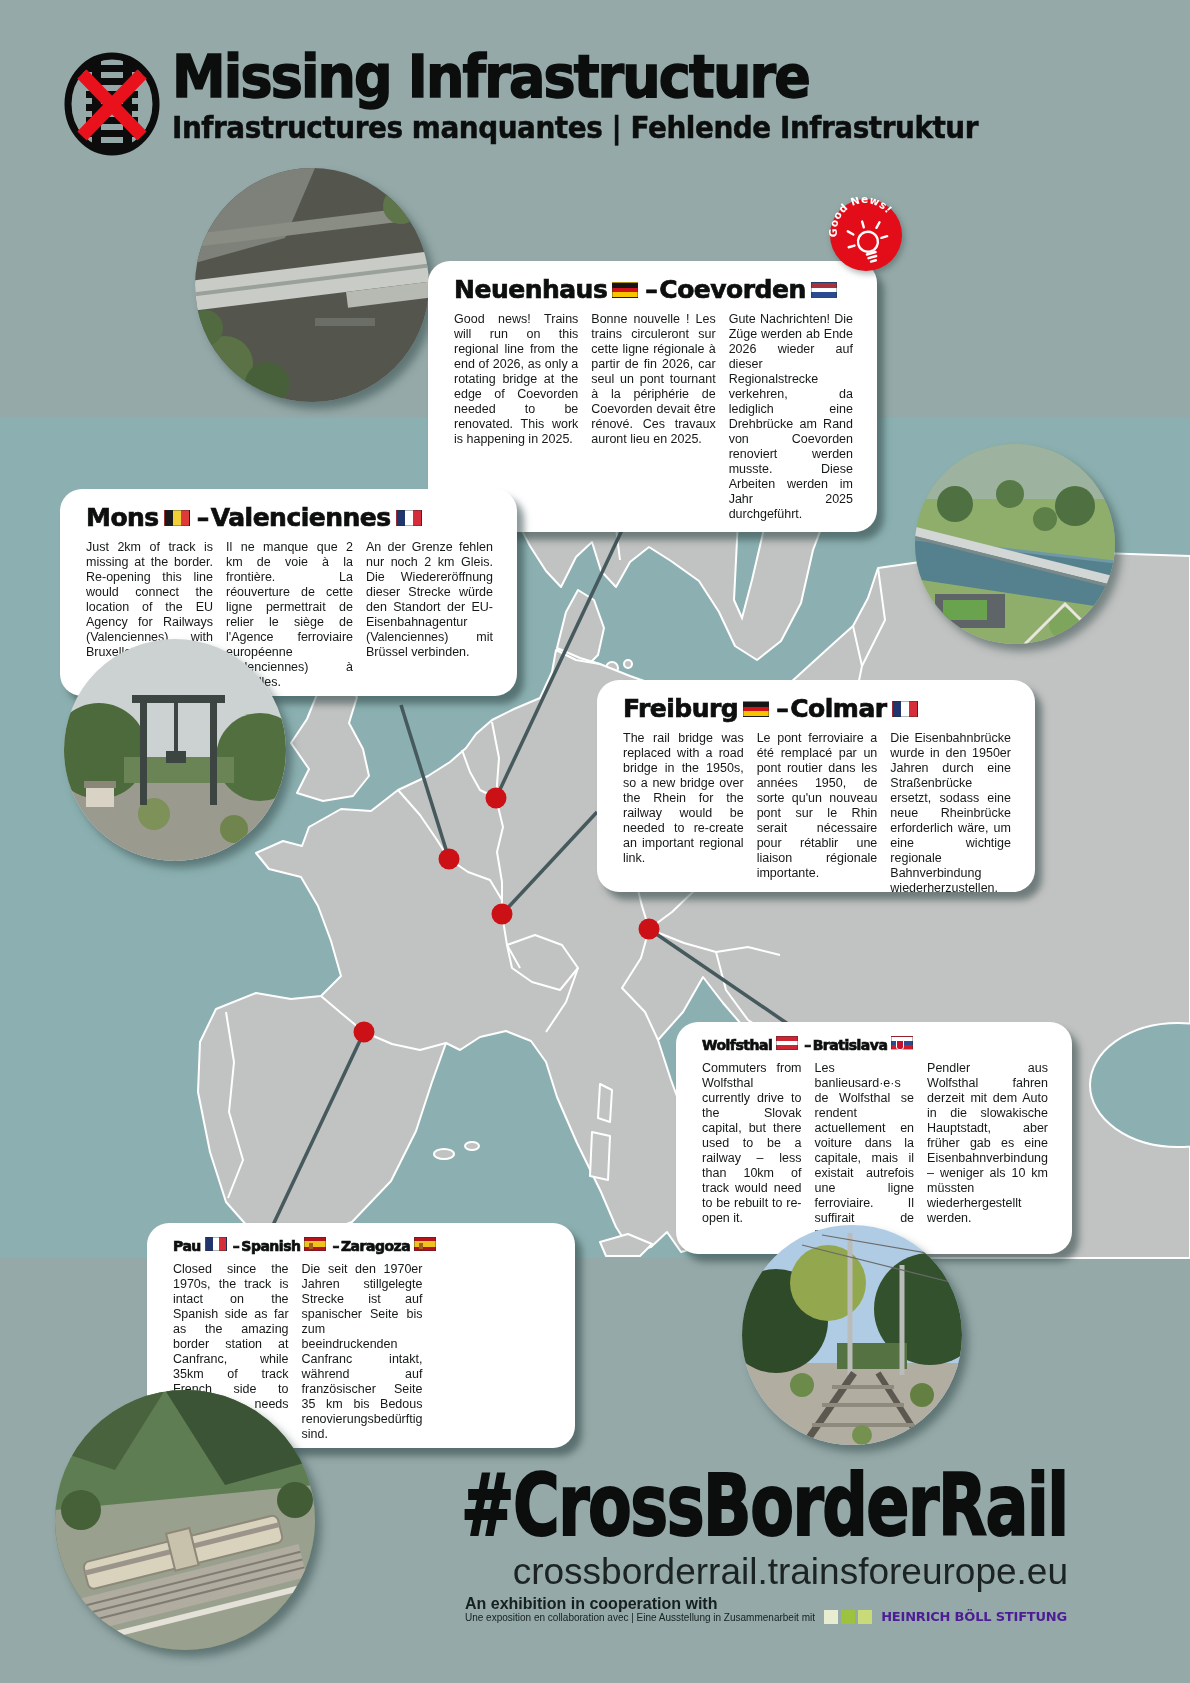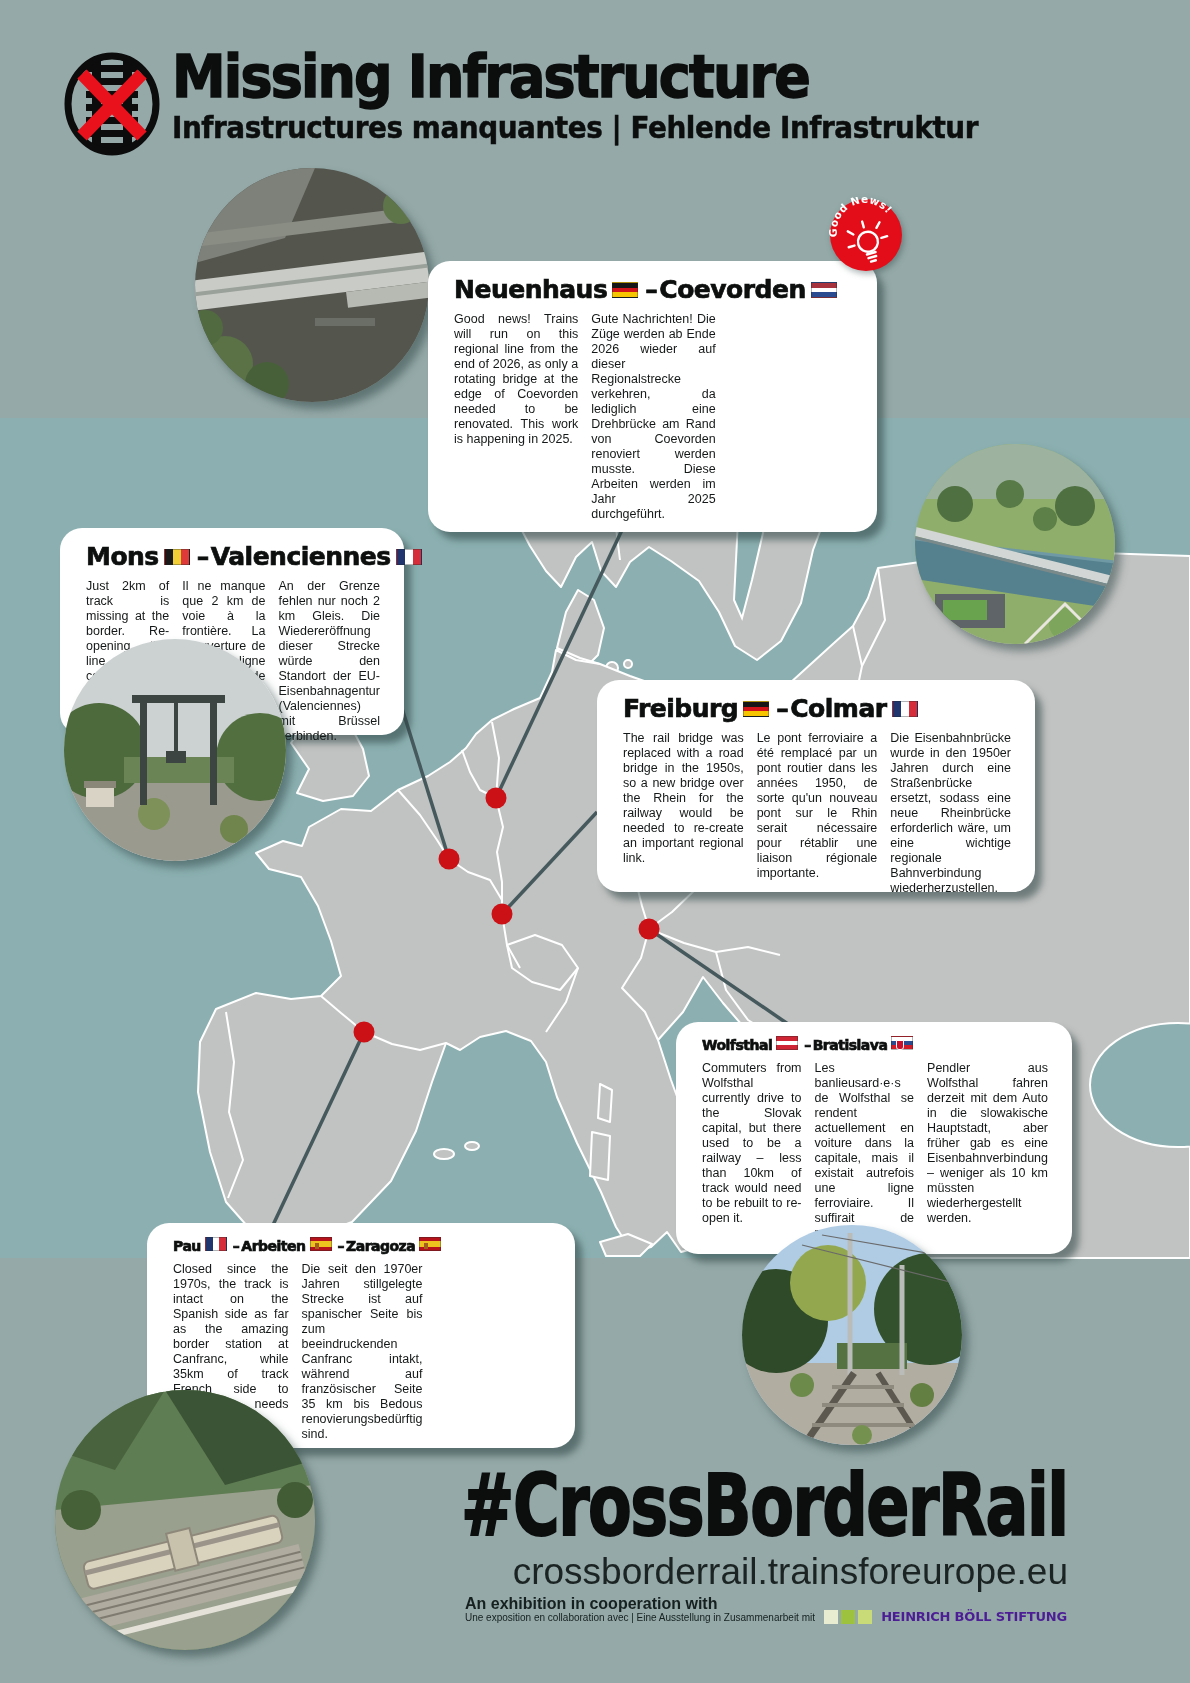--- a/index.html
+++ b/index.html
@@ -289,25 +289,26 @@
         <circle cx="240" cy="110" r="18" fill="#425c36"></circle>
     </svg>
   </div>
 
   <section class="card" style="left:428px;top:217px;width:449px;height:271px;margin-top:44px;">
     <h2>
       <span>Neuenhaus</span><span class="flag" data-flag="de"></span><span class="dash">–</span><span>Coevorden</span><span class="flag" data-flag="nl"></span>
     </h2>
     <div class="cols">
       <p>Good news! Trains will run on this regional line from the end of 2026, as only a rotating bridge at the edge of Coevorden needed to be renovated. This work is happening in 2025.</p>
+      <p>Bonne nouvelle ! Les trains circuleront sur cette ligne régionale à partir de fin 2026, car seul un pont tournant à la périphérie de Coevorden devait être rénové. Ces travaux auront lieu en 2025.</p>
       <p>Gute Nachrichten! Die Züge werden ab Ende 2026 wieder auf dieser Regionalstrecke verkehren, da lediglich eine Drehbrücke am Rand von Coevorden renoviert werden musste. Diese Arbeiten werden im Jahr 2025 durchgeführt.</p>
     </div>
   </section>
 
-  <section class="card" style="left:60px;top:528px;width:344px;height:207px;">
+  <section class="card" style="left:60px;top:489px;width:457px;height:207px;">
     <h2>
       <span>Mons</span><span class="flag" data-flag="be"></span><span class="dash">–</span><span>Valenciennes</span><span class="flag" data-flag="fr"></span>
     </h2>
     <div class="cols">
       <p>Just 2km of track is missing at the border. Re-opening this line would connect the location of the EU Agency for Railways (Valenciennes) with Bruxelles.</p>
       <p>Il ne manque que 2 km de voie à la frontière. La réouverture de cette ligne permettrait de relier le siège de l'Agence ferroviaire européenne (Valenciennes) à Bruxelles.</p>
       <p>An der Grenze fehlen nur noch 2 km Gleis. Die Wiedereröffnung dieser Strecke würde den Standort der EU-Eisenbahnagentur (Valenciennes) mit Brüssel verbinden.</p>
     </div>
   </section>
 
@@ -328,21 +329,21 @@
     </h2>
     <div class="cols">
       <p>Commuters from Wolfsthal currently drive to the Slovak capital, but there used to be a railway – less than 10km of track would need to be rebuilt to re-open it.</p>
       <p>Les banlieusard·e·s de Wolfsthal se rendent actuellement en voiture dans la capitale, mais il existait autrefois une ligne ferroviaire. Il suffirait de reconstruire moins de 10 km pour la remettre en service.</p>
       <p>Pendler aus Wolfsthal fahren derzeit mit dem Auto in die slowakische Hauptstadt, aber früher gab es eine Eisenbahnverbindung – weniger als 10 km müssten wiederhergestellt werden.</p>
     </div>
   </section>
 
   <section class="card" style="left:147px;top:1223px;width:428px;height:225px;">
     <h2 class="t-sm">
-      <span>Pau</span><span class="flag" data-flag="fr"></span><span class="dash">–</span><span>Arbeiten</span><span class="flag" data-flag="es"></span><span class="dash">–</span><span>Zaragoza</span><span class="flag" data-flag="es"></span>
+      <span>Pau</span><span class="flag" data-flag="fr"></span><span class="dash">–</span><span>Spanish</span><span class="flag" data-flag="es"></span><span class="dash">–</span><span>Zaragoza</span><span class="flag" data-flag="es"></span>
     </h2>
     <div class="cols">
       <p>Closed since the 1970s, the track is intact on the Spanish side as far as the amazing border station at Canfranc, while 35km of track French side to Bedous needs renovation.</p>
       <p>Die seit den 1970er Jahren stillgelegte Strecke ist auf spanischer Seite bis zum beeindruckenden Canfranc intakt, während auf französischer Seite 35 km bis Bedous renovierungsbedürftig sind.</p>
     </div>
   </section>
 
   <svg class="badge" viewBox="0 0 76 76">
     <circle cx="38" cy="38" r="36" fill="#e20d18"></circle>
     <g transform="rotate(-16 38 38)">

